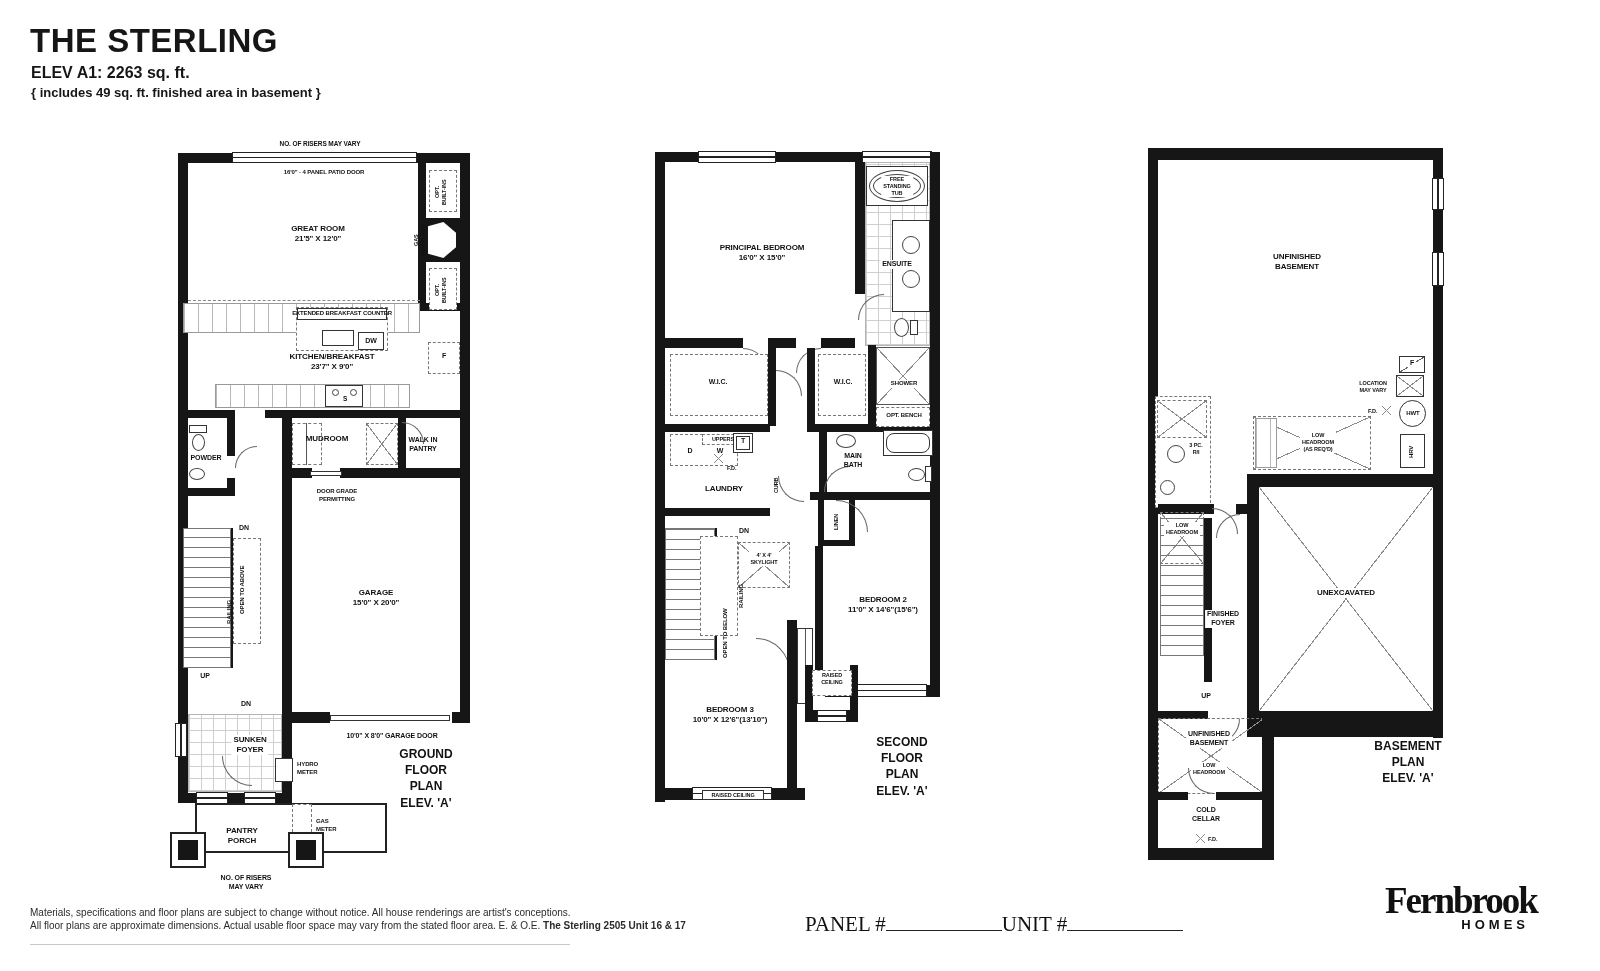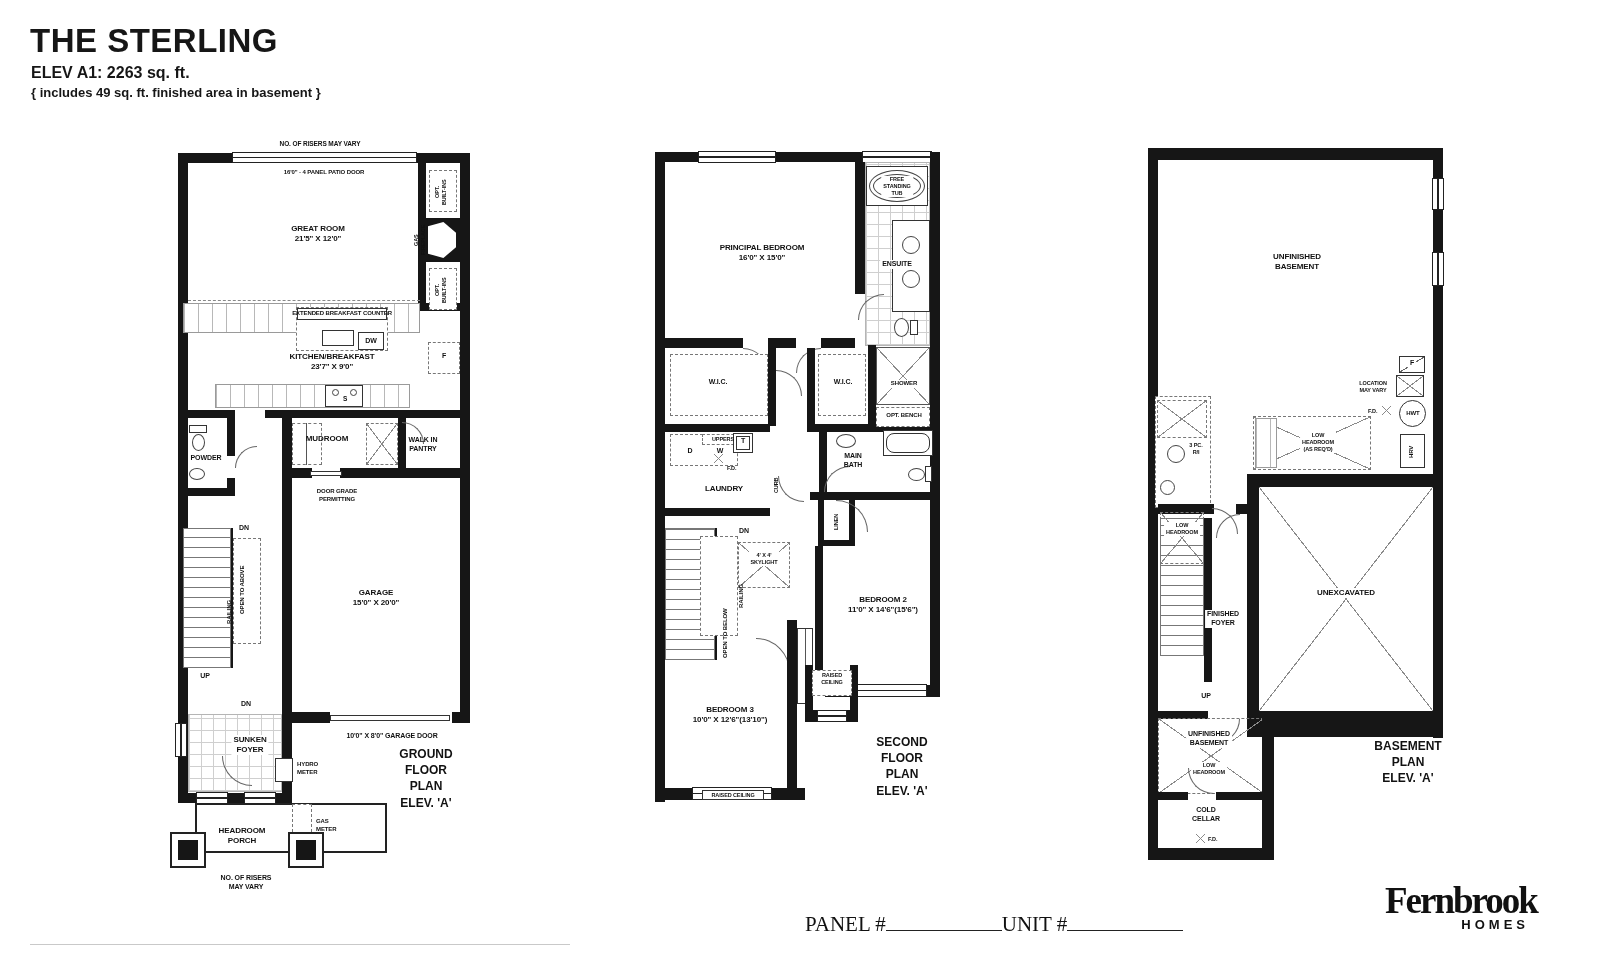--- a/index.html
+++ b/index.html
@@ -139,21 +139,21 @@
   <b class="lbl s la" style="left:127px;top:621px">HYDRO
 METER</b>
   <i class="w" style="left:8px;top:653px;width:114px;height:10px"></i>
   <i class="win" style="left:26px;top:652px;width:32px;height:12px"></i>
   <i class="win" style="left:74px;top:652px;width:32px;height:12px"></i>
   <i class="winv" style="left:5px;top:583px;width:12px;height:34px"></i>
   <i class="thin" style="left:25px;top:663px;width:192px;height:50px"></i>
   <i class="d" style="left:122px;top:664px;width:20px;height:48px"></i>
   <b class="lbl s la" style="left:146px;top:678px">GAS
 METER</b>
-  <b class="lbl bg" style="left:72px;top:686px">HEADROOM
+  <b class="lbl bg" style="left:72px;top:686px">PANTRY
 PORCH</b>
   <i class="thin" style="left:0;top:692px;width:36px;height:36px"></i>
   <i class="w" style="left:8px;top:700px;width:20px;height:20px"></i>
   <i class="thin" style="left:118px;top:692px;width:36px;height:36px"></i>
   <i class="w" style="left:126px;top:700px;width:20px;height:20px"></i>
   <b class="lbl t7" style="left:76px;top:734px">NO. OF RISERS
 MAY VARY</b>
 </section>
 
 <section class="plan" style="left:640px;top:140px;width:330px;height:675px">
@@ -323,20 +323,22 @@
   <i class="arc a-bl" style="left:68px;top:628px;width:26px;height:26px"></i>
   <b class="lbl t7 bg" style="left:86px;top:666px">COLD
 CELLAR</b>
   <i class="xbox" style="left:76px;top:694px;width:9px;height:9px"></i>
   <b class="lbl t55 la" style="left:88px;top:696px">F.D.</b>
   <b class="lbl big" style="left:288px;top:598px">BASEMENT PLAN
 ELEV. 'A'</b>
 </section>
 
 <div class="disc">
+  <div>Materials, specifications and floor plans are subject to change without notice. All house renderings are artist's conceptions.</div>
+  <div><span>All floor plans are approximate dimensions. Actual usable floor space may vary from the stated floor area. E. &amp; O.E. </span><b>The Sterling 2505 Unit 16 &amp; 17</b></div>
 </div>
 <i style="position:absolute;left:30px;top:944px;width:540px;height:1px;background:#c9c9c9"></i>
 
 <div class="blockunit">
   <span>PANEL #</span><span class="blank"></span><span>UNIT #</span><span class="blank"></span>
 </div>
 
 <div class="logo">
   <div class="logo1">Fernbrook</div>
   <div class="logo2">HOMES</div>

